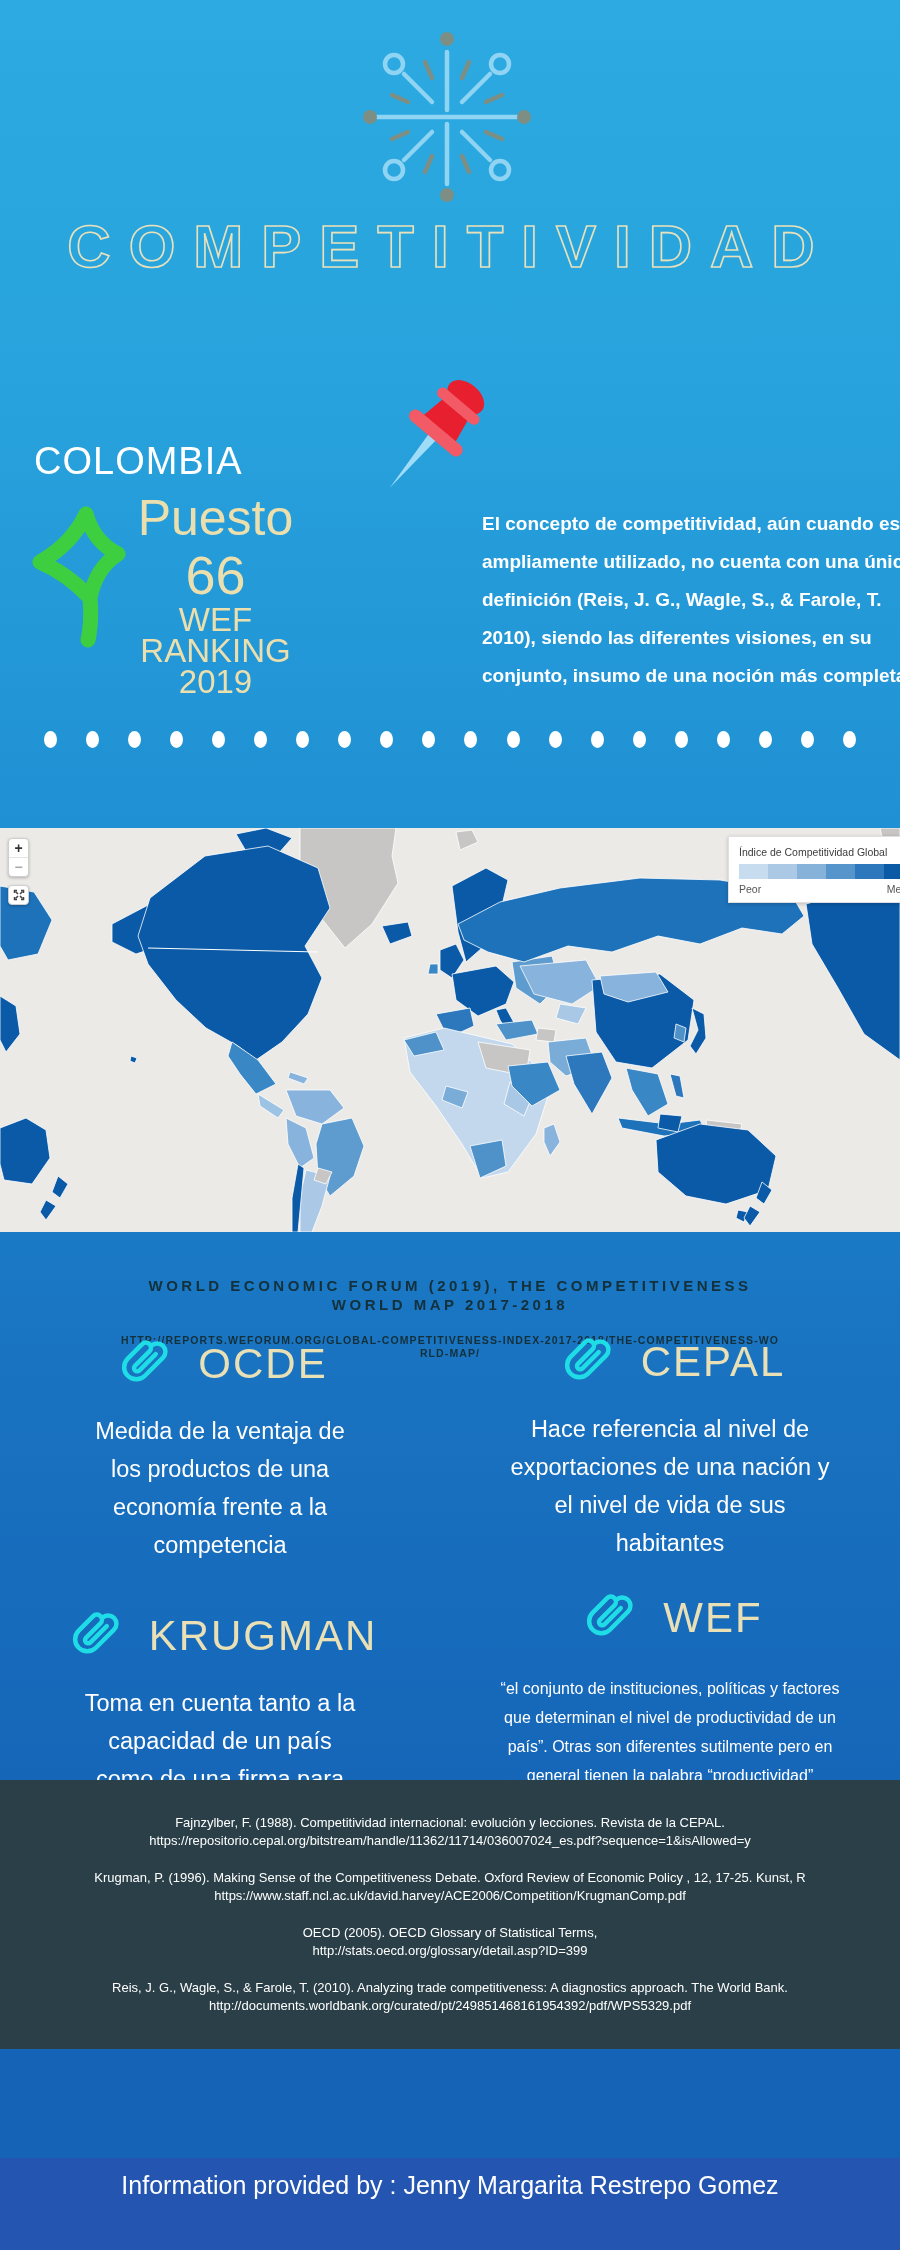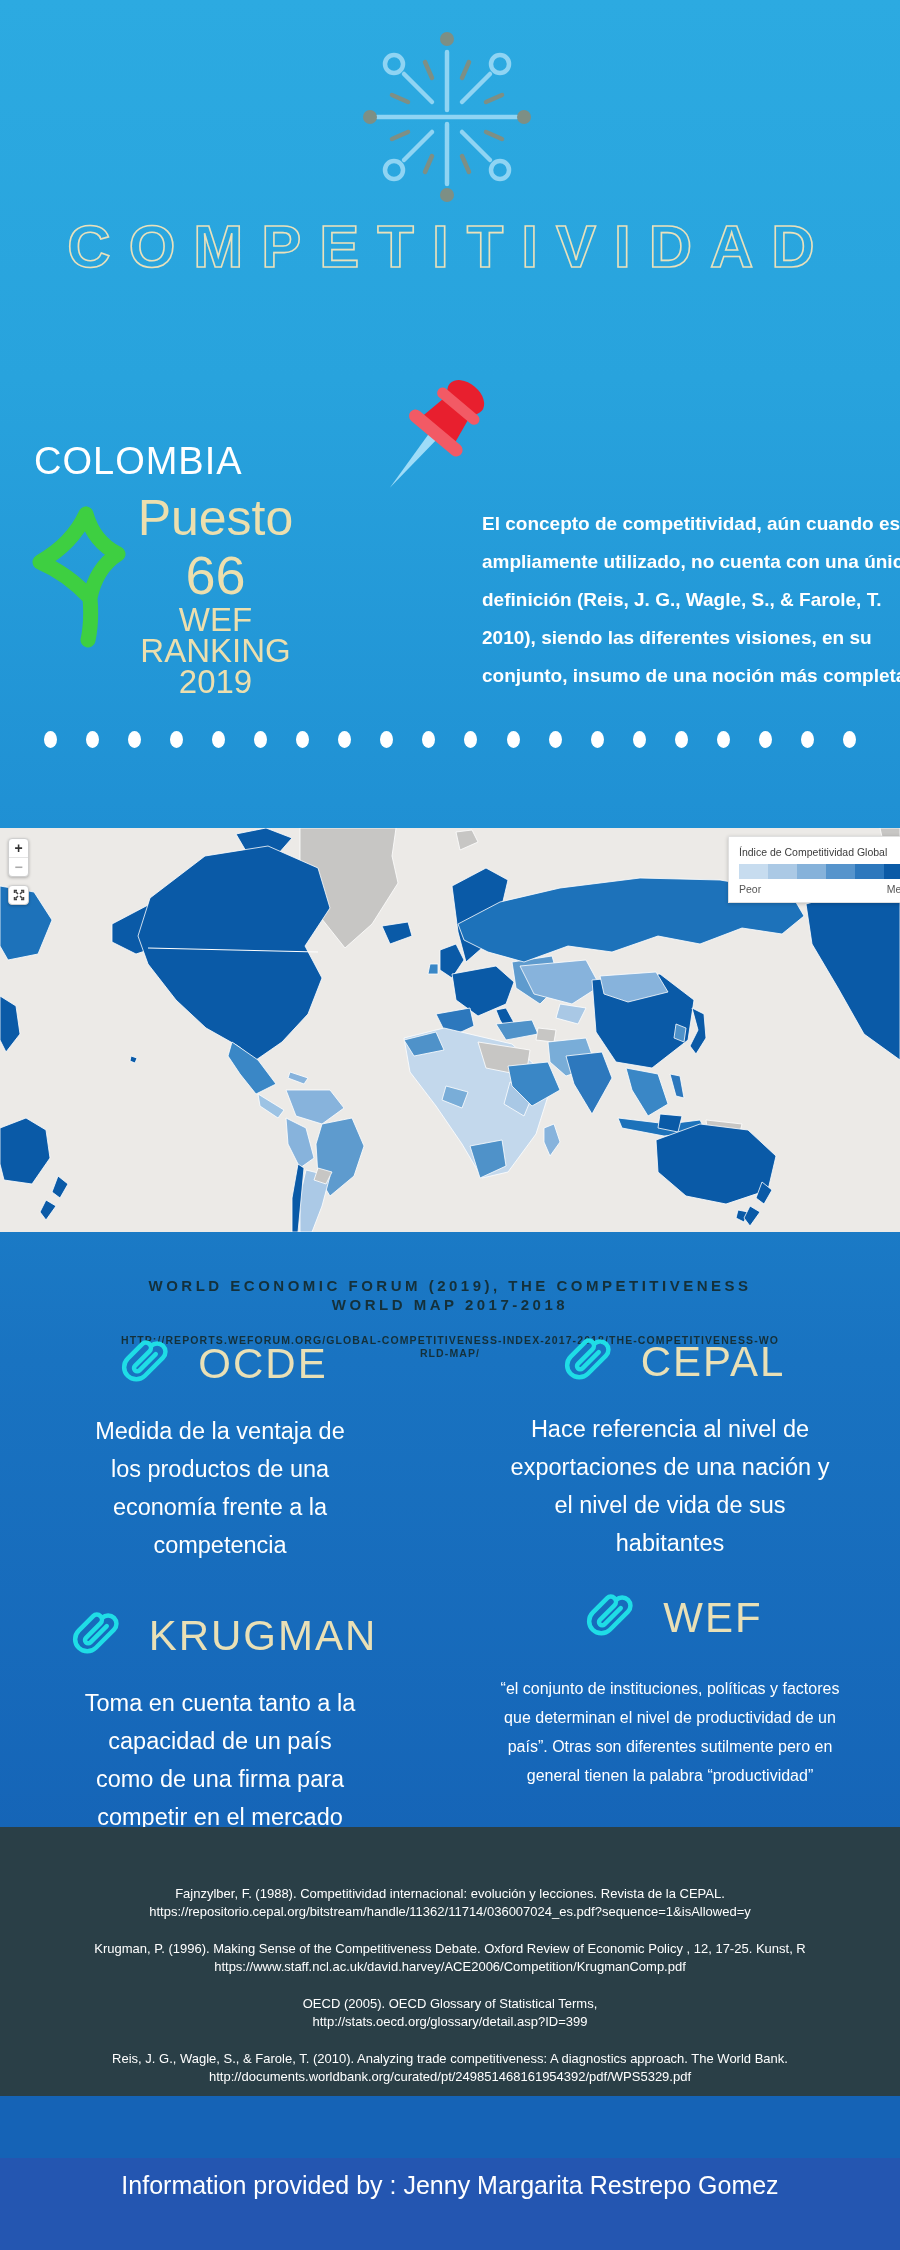--- a/index.html
+++ b/index.html
@@ -64,22 +64,22 @@
   .def-ocde{left:20px;top:1332px;width:400px;}
   .def-ocde .def-body{width:250px;}
   .def-cepal{left:460px;top:1330px;width:420px;}
   .def-cepal .def-body{width:320px;}
   .def-krugman{left:10px;top:1584px;width:420px;margin-top:20px;}
   .def-krugman .def-body{width:280px;}
   .def-wef{left:460px;top:1586px;width:420px;}
   .def-wef .def-body{width:360px;font-size:16px;line-height:29px;margin-top:24px;}
   
   .references{
-    position:absolute;left:0;top:1827px;width:900px;height:269px;background:#2a3f47;
-    box-sizing:border-box;padding-top:58px;text-align:center;color:#ffffff;
+    position:absolute;left:0;top:1780px;width:900px;height:269px;background:#2a3f47;
+    box-sizing:border-box;padding-top:34px;text-align:center;color:#ffffff;
   }
   .ref{font-size:13px;line-height:17.5px;margin-bottom:20px;}
   
   .footer{
     position:absolute;left:0;top:2158px;width:900px;height:92px;background:#2456b1;
     box-sizing:border-box;padding-top:13px;text-align:center;color:#ffffff;
   }
   .footer-text{font-size:25px;}
 </style>
 </head>

